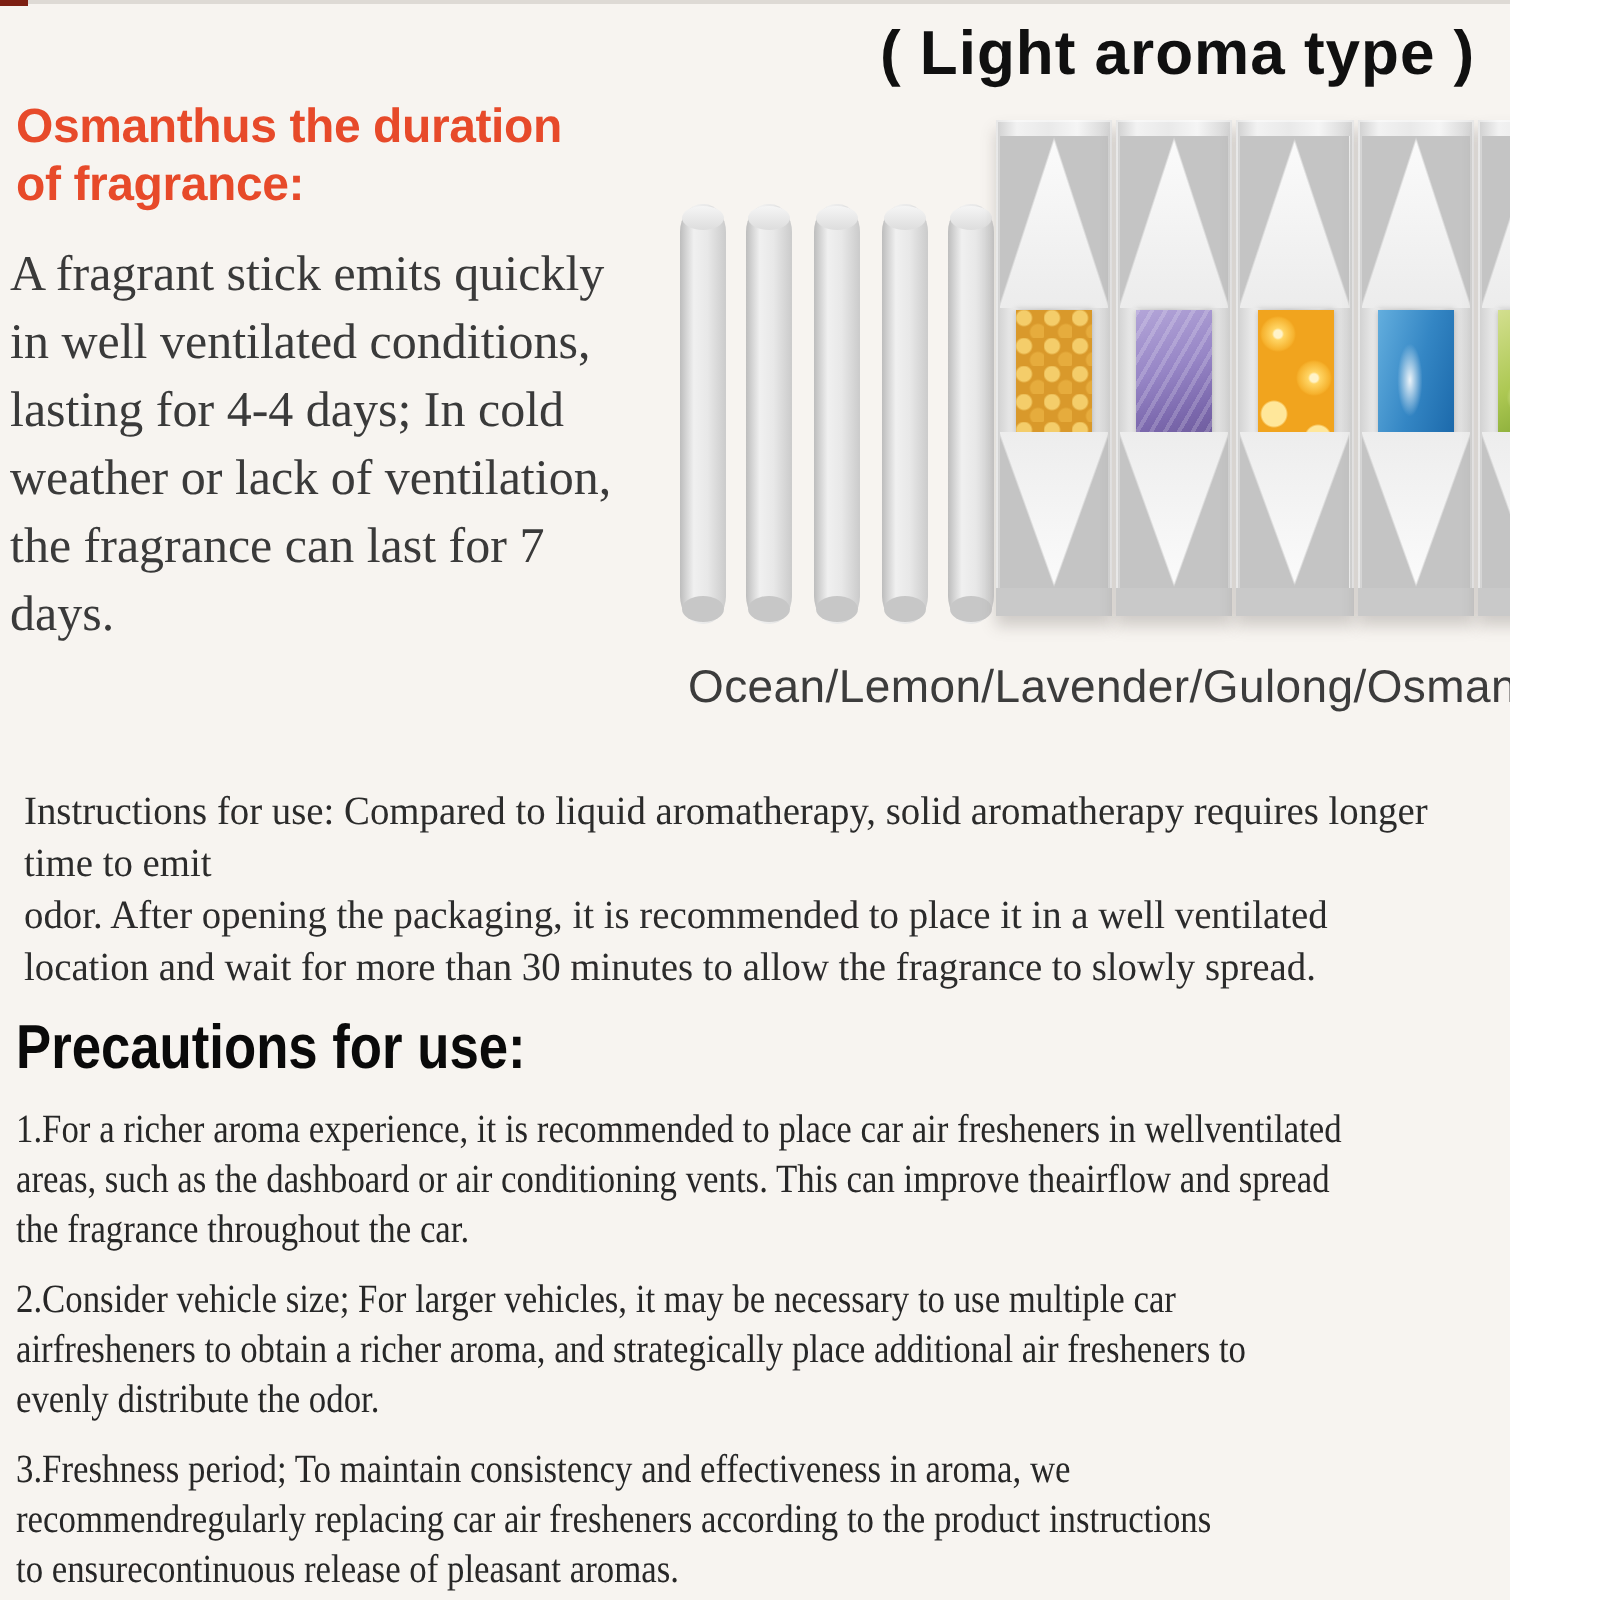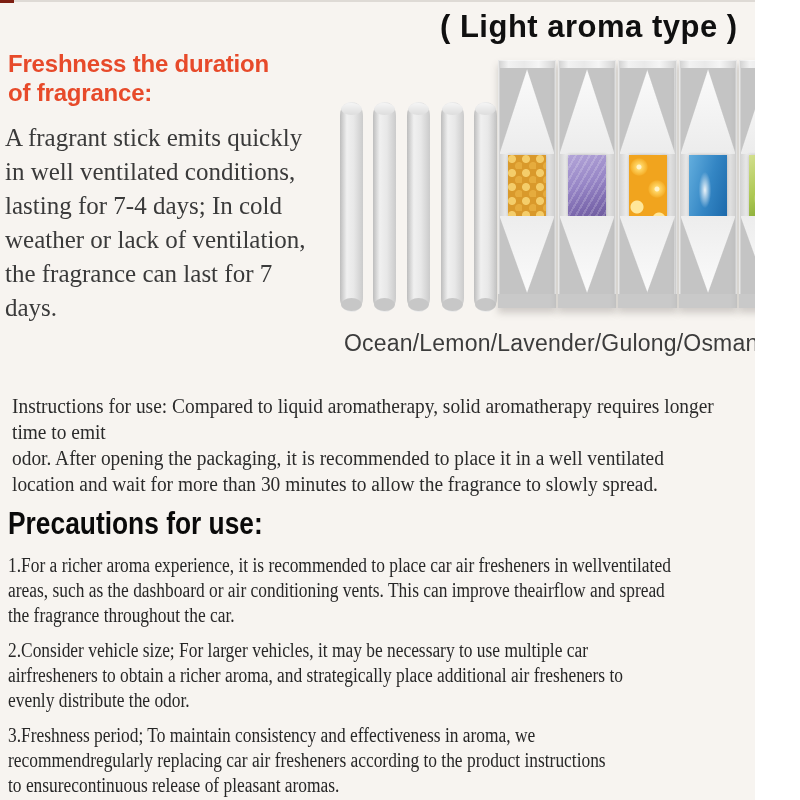--- a/index.html
+++ b/index.html
@@ -81,25 +81,25 @@
 </head>
 <body>
 
 <div class="canvas">
 
   <div class="top-edge-line"></div>
   <div class="top-edge-dash"></div>
 
   <div class="page-title">( Light aroma type )</div>
 
-  <div class="duration-heading">Freshness the duration
+  <div class="duration-heading">Osmanthus the duration
 of fragrance:</div>
   <div class="duration-body">A fragrant stick emits quickly
 in well ventilated conditions,
-lasting for 7-4 days; In cold
+lasting for 4-4 days; In cold
 weather or lack of ventilation,
 the fragrance can last for 7
 days.</div>
 
   <div class="stick s1">
       <div class="stick-top"></div>
       <div class="stick-end"></div>
     </div>
   <div class="stick s2">
       <div class="stick-top"></div>

